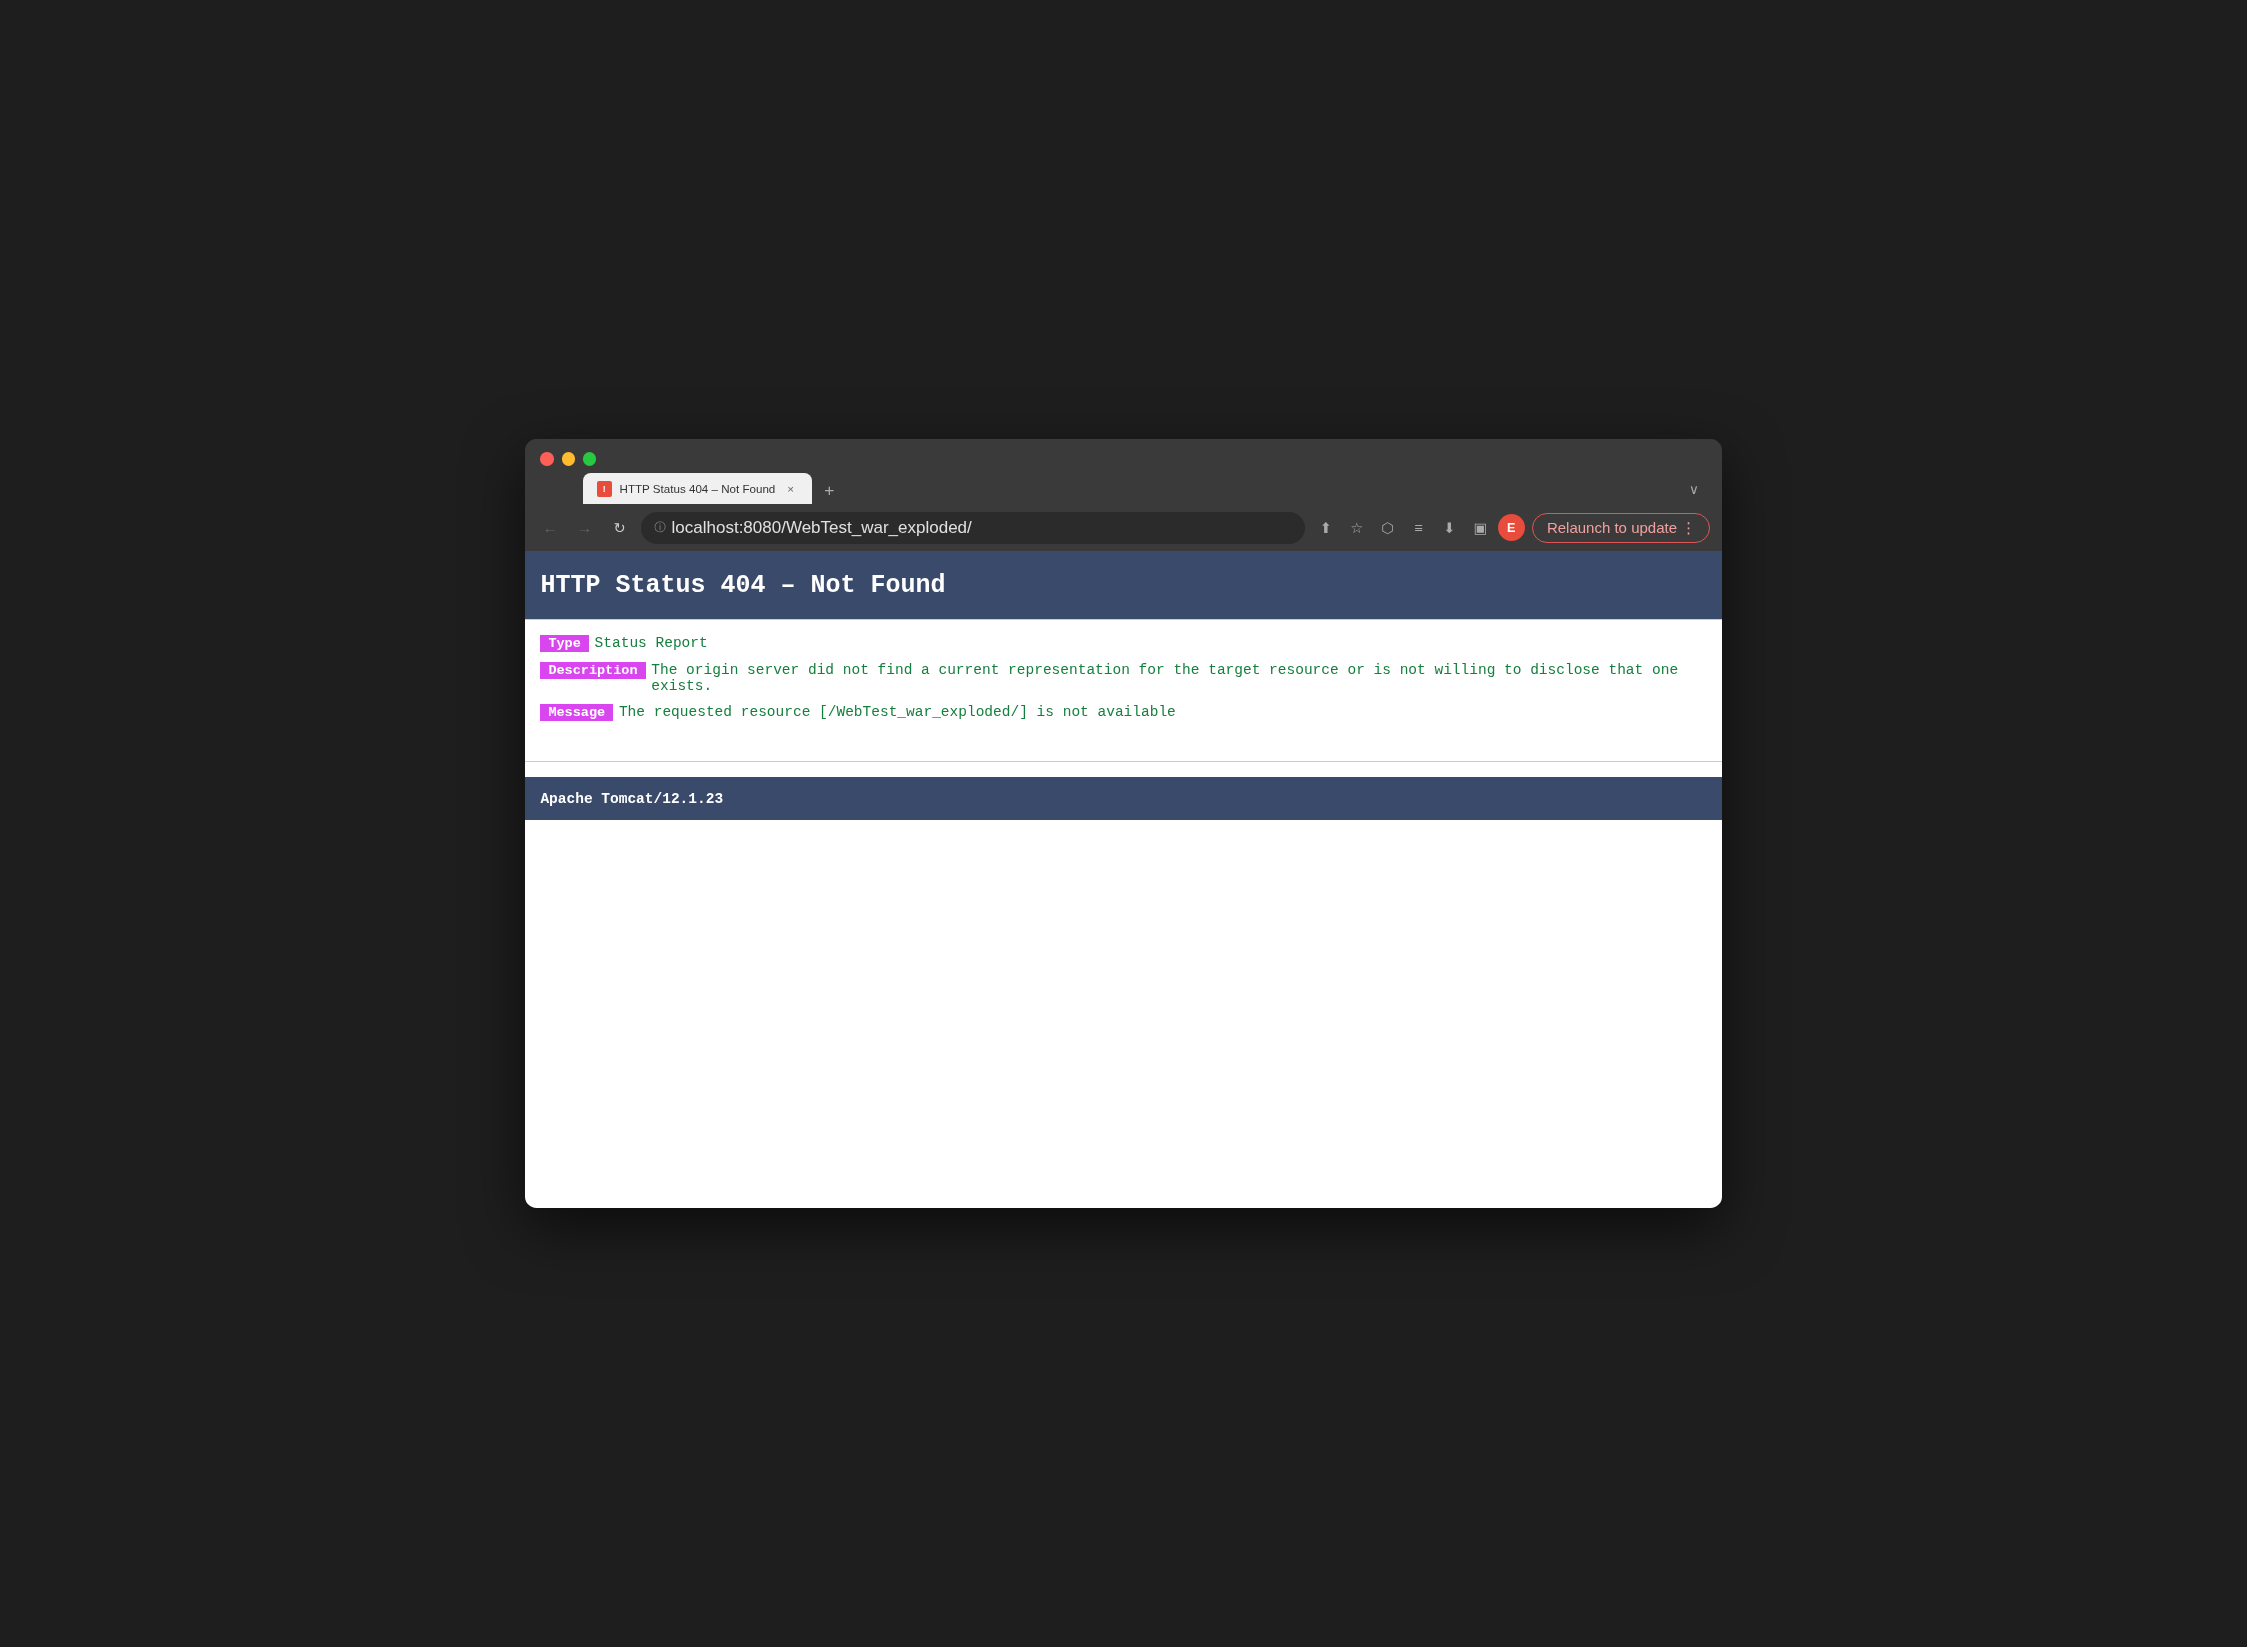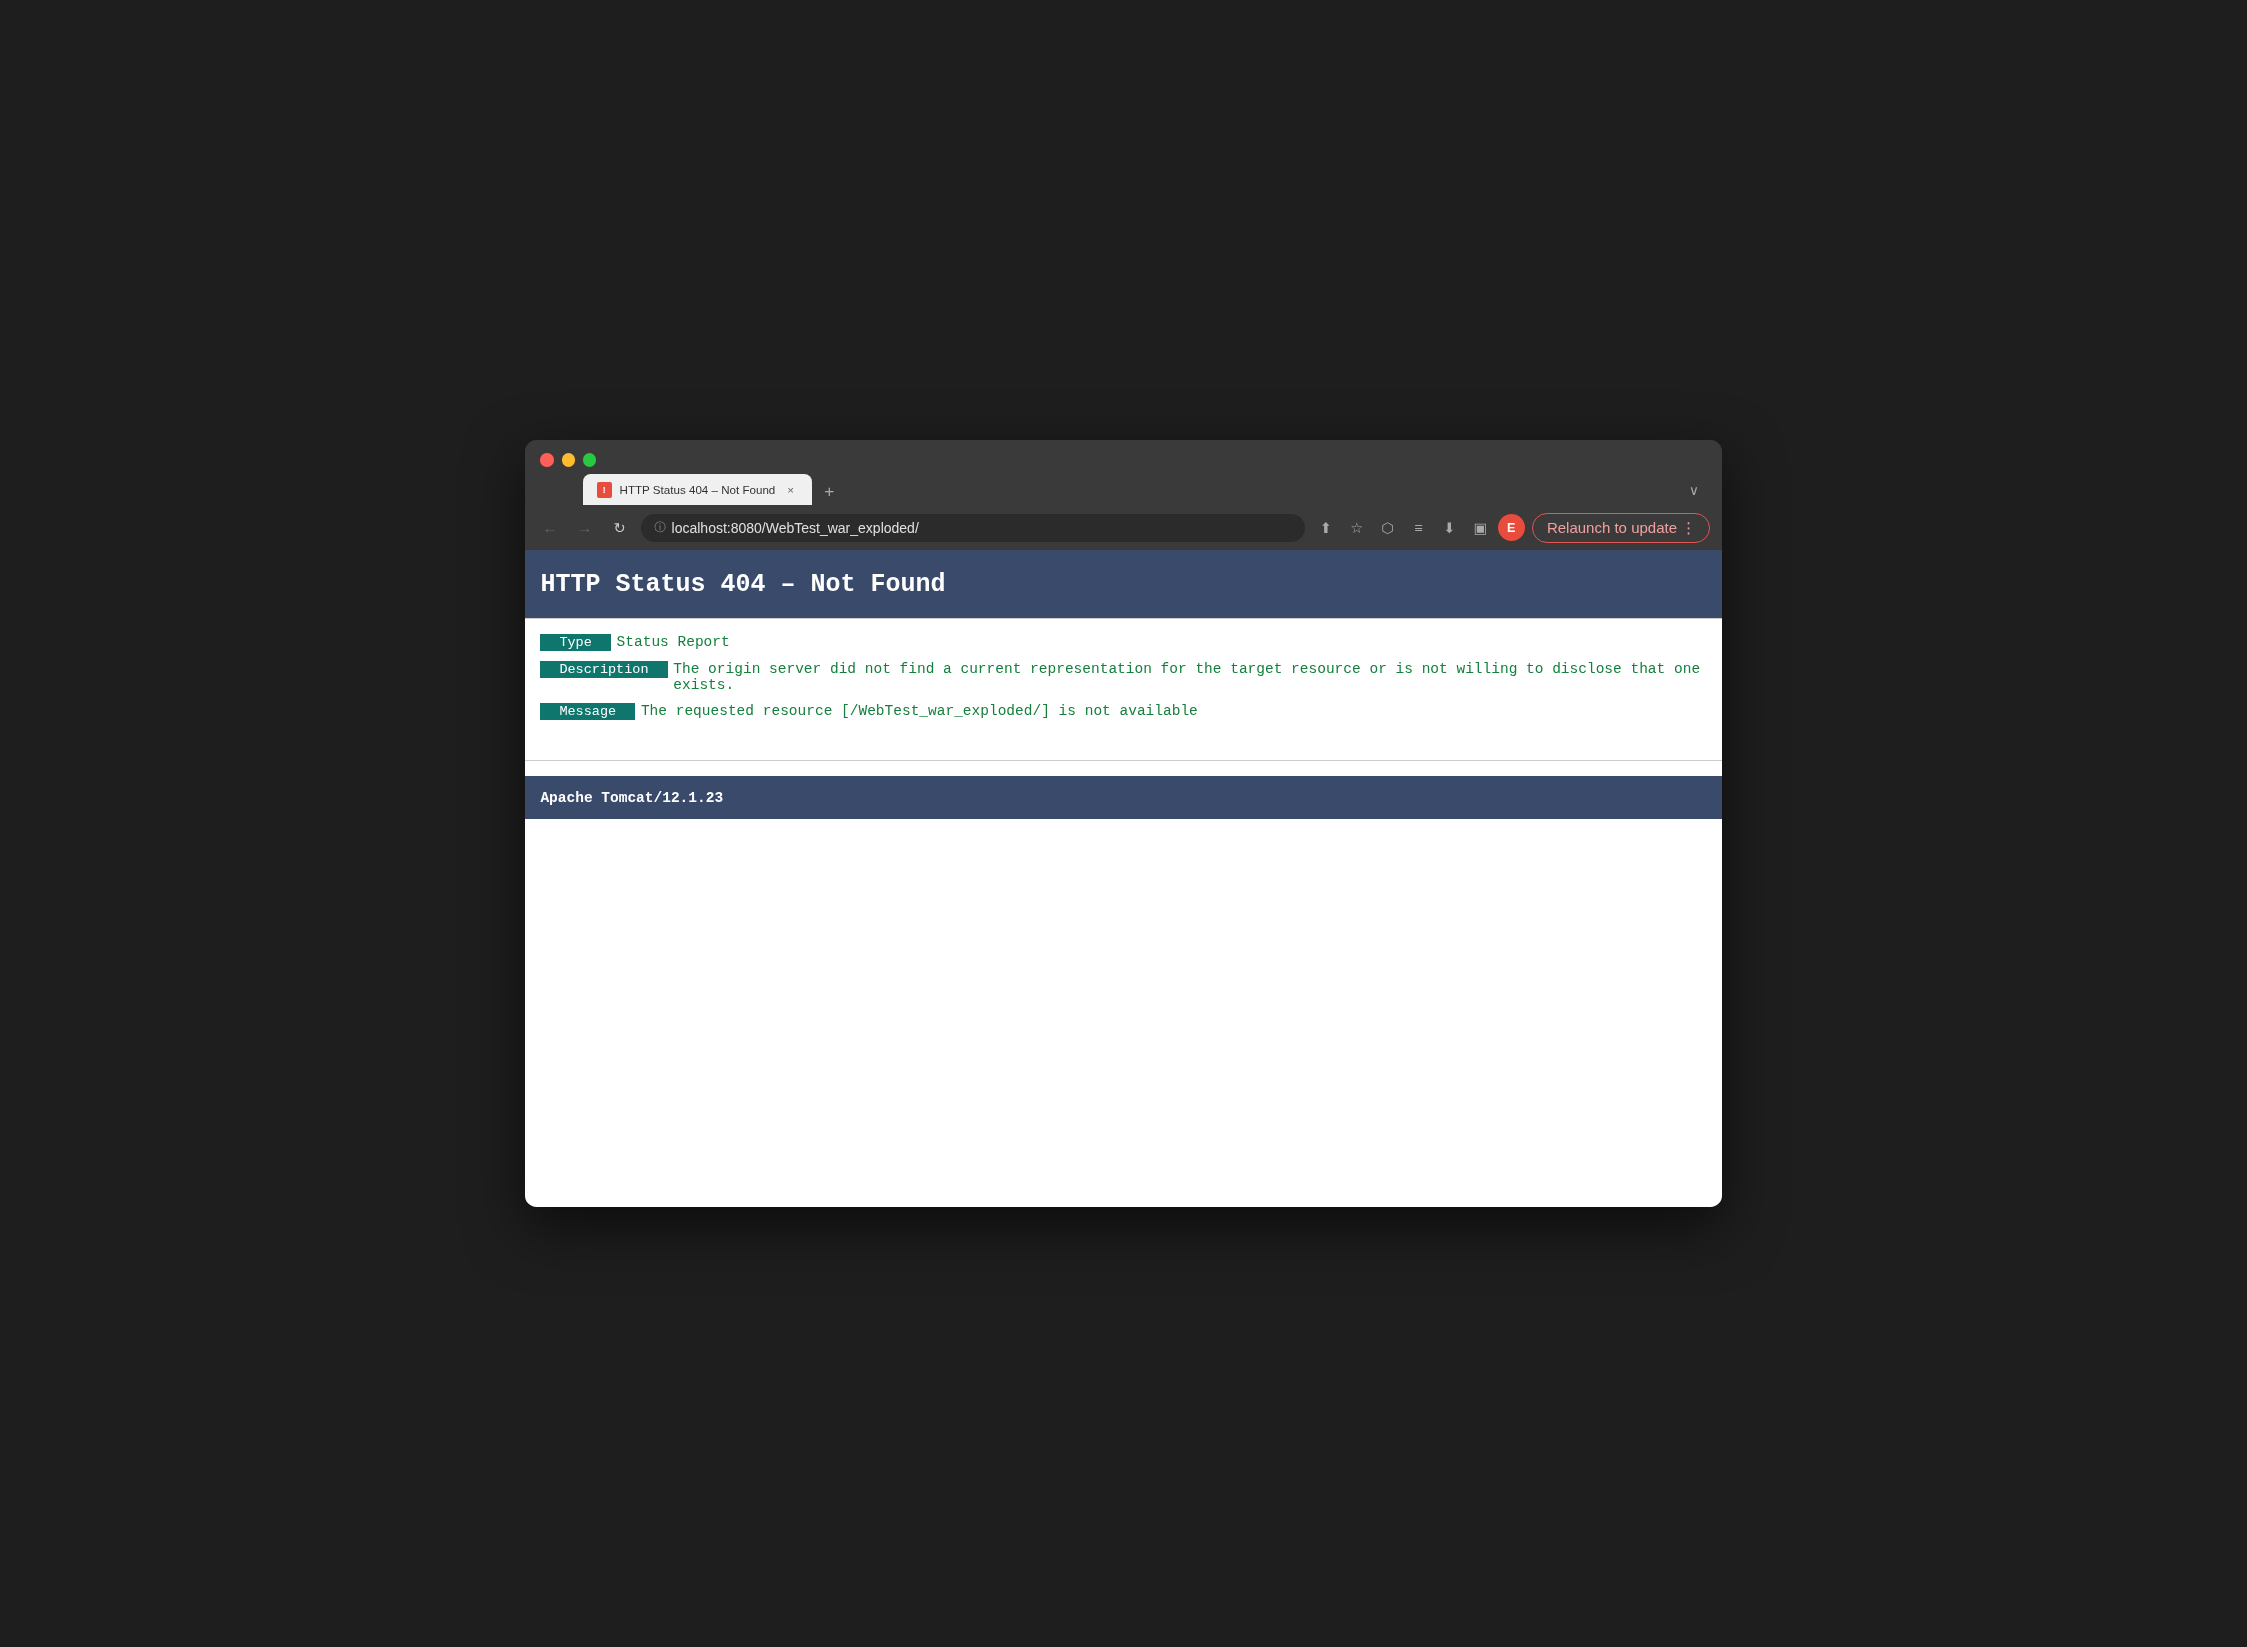--- a/index.html
+++ b/index.html
@@ -166,21 +166,21 @@
       gap: 5.8px;
     }
 
     .url-icon {
       color: #888;
       font-size: 11.6px;
     }
 
     .url-text {
       color: #e0e0e0;
-      font-size: 14px;
+      font-size: 17px;
     }
 
     .toolbar-icons {
       display: flex;
       align-items: center;
       gap: 3.9px;
     }
 
     .toolbar-icon {
       width: 27px;
@@ -249,24 +249,24 @@
       margin-bottom: 9.7px;
       font-family: 'Courier New', monospace;
       font-size: 14.5px;
       color: #222;
       display: flex;
       align-items: flex-start;
       gap: 5.8px;
     }
 
     .info-label {
-      background: #0f766e;
-      color: white;
-      padding: 1px 19px;
-      font-weight: normal;
+      background: #d946ef;
+      color: white;
+      padding: 1px 8px;
+      font-weight: bold;
       font-size: 13.5px;
       flex-shrink: 0;
     }
 
     .info-value {
       color: #15803d;
     }
 
     .page-divider {
       border: none;

